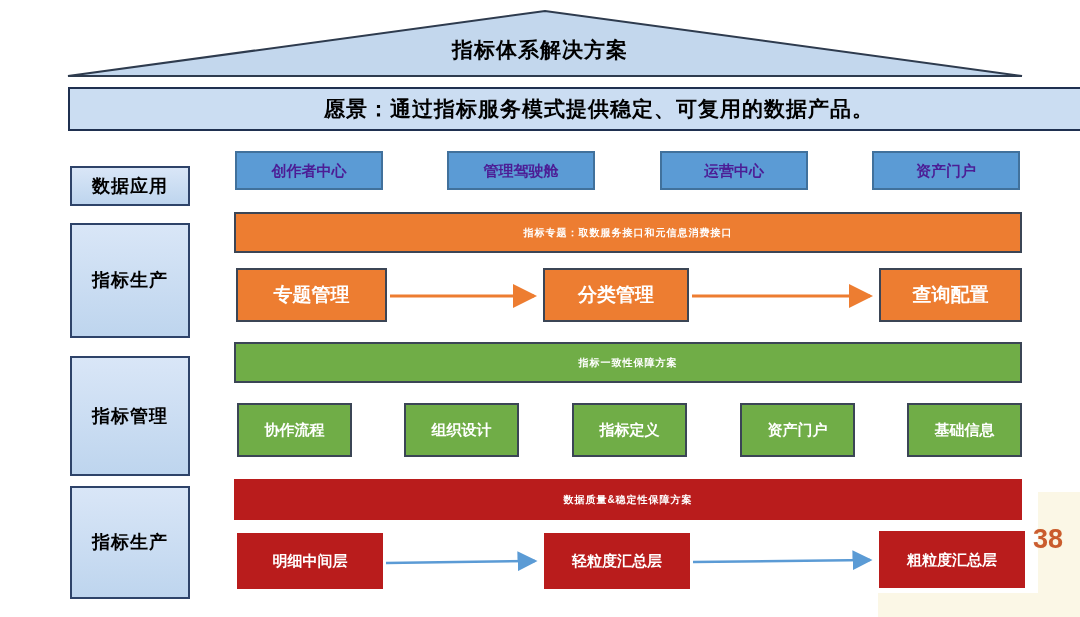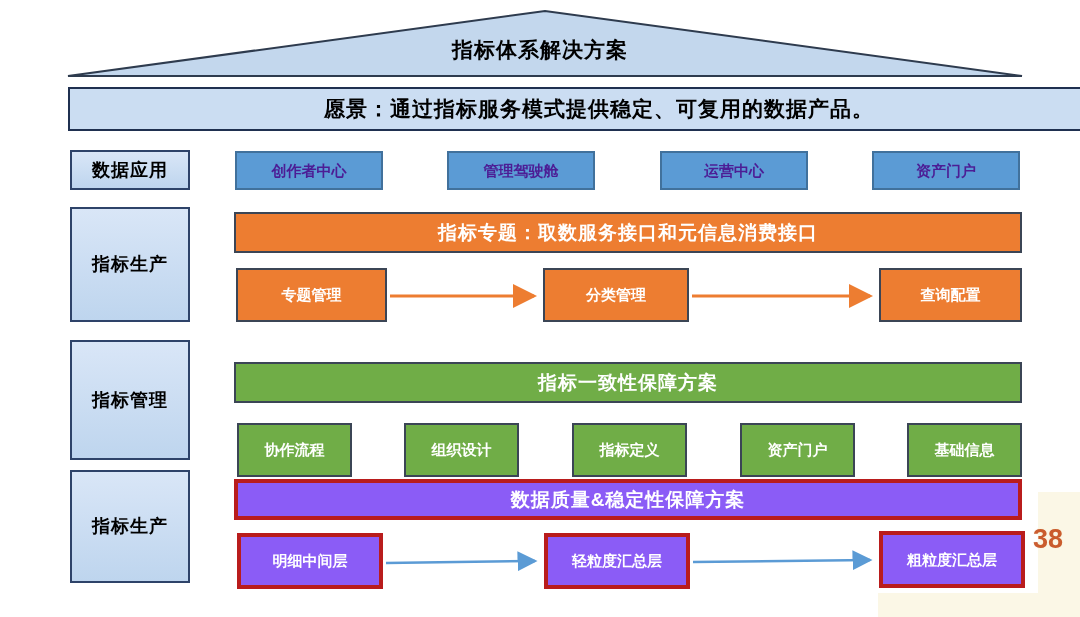--- a/index.html
+++ b/index.html
@@ -16,27 +16,27 @@
   .title{
     position:absolute;left:0;top:36px;width:1080px;text-align:center;
     font-size:21px;font-weight:bold;color:#000;letter-spacing:1px;
   }
   .vision{
     left:68px;top:87px;width:1062px;height:44px;
     background:#cbddf2;border:2px solid #1f3050;color:#000;font-size:21px;letter-spacing:1px;
   }
   .side-label{
     background:linear-gradient(#d9e6f7,#bed5ee);
-    border:2px solid #2e4369;color:#000;font-size:18px;letter-spacing:1px;
+    border:2px solid #2e4369;color:#000;font-size:18px;letter-spacing:1px;margin-top:16px;
   }
   .blue{background:#5b9bd5;border:2px solid #41719c;color:#4c1d95;font-size:15px;}
-  .blue2{background:#8b5cf6;border:4px solid #b91c1c;color:#fff;font-size:15px;text-align:right;}
-  .orange{background:#ed7d31;border:2px solid #3b4555;color:#fff;font-size:15px;}
-  .green{background:#70ad47;border:2px solid #3b4555;color:#fff;font-size:15px;margin-top:20px;}
-  .banner{font-size:19px;letter-spacing:1px;}
+  .blue2{background:#b91c1c;border:6px solid #b91c1c;color:#fff;font-size:15px;text-align:right;}
+  .orange{background:#ed7d31;border:2px solid #3b4555;color:#fff;font-size:19px;}
+  .green{background:#70ad47;border:2px solid #3b4555;color:#fff;font-size:15px;}
+  .banner{font-size:10px;letter-spacing:1px;}
   .wm-col{position:absolute;left:1038px;top:492px;width:42px;height:125px;background:#fbf7e6;}
   .wm-row{position:absolute;left:878px;top:593px;width:202px;height:24px;background:#fbf7e6;}
   .wm-text{
     position:absolute;left:1018px;top:522px;width:60px;height:34px;
     color:#c2410c;text-shadow:0 0 2px #f3ecd2;font-size:27px;font-weight:bold;
     display:flex;align-items:center;justify-content:center;opacity:.85;text-align:center;
   }
 </style>
 </head>
 <body>

